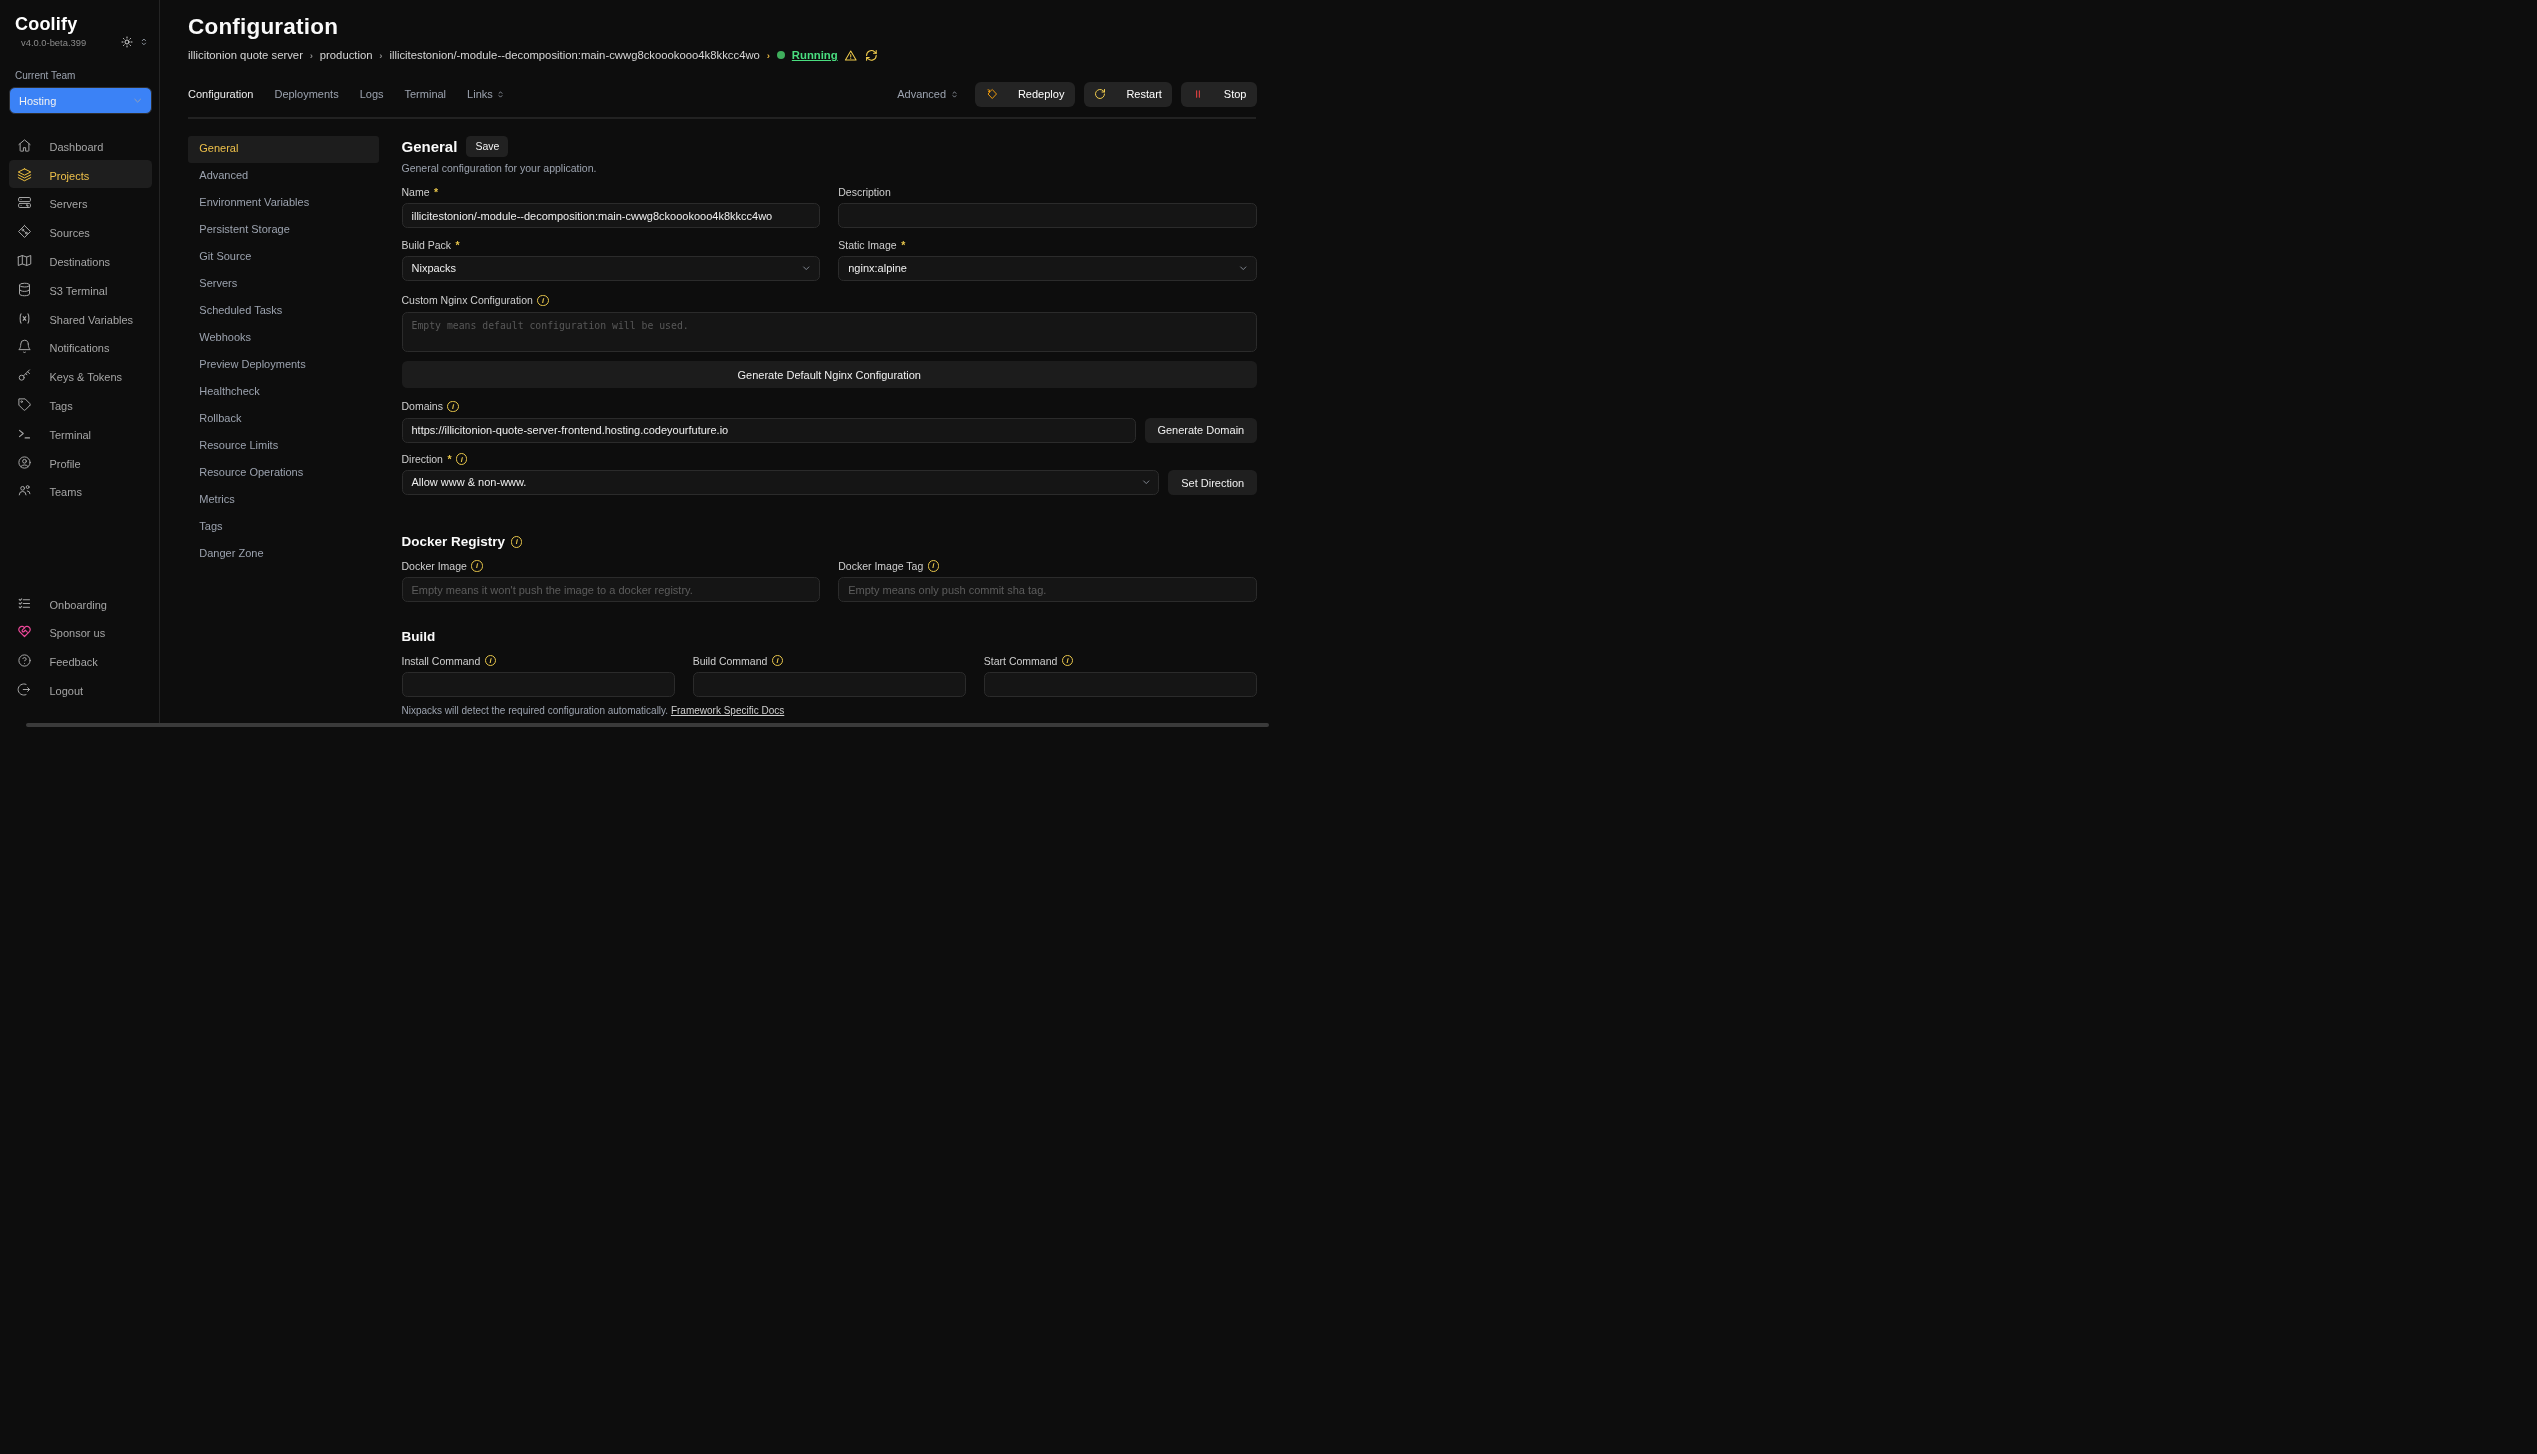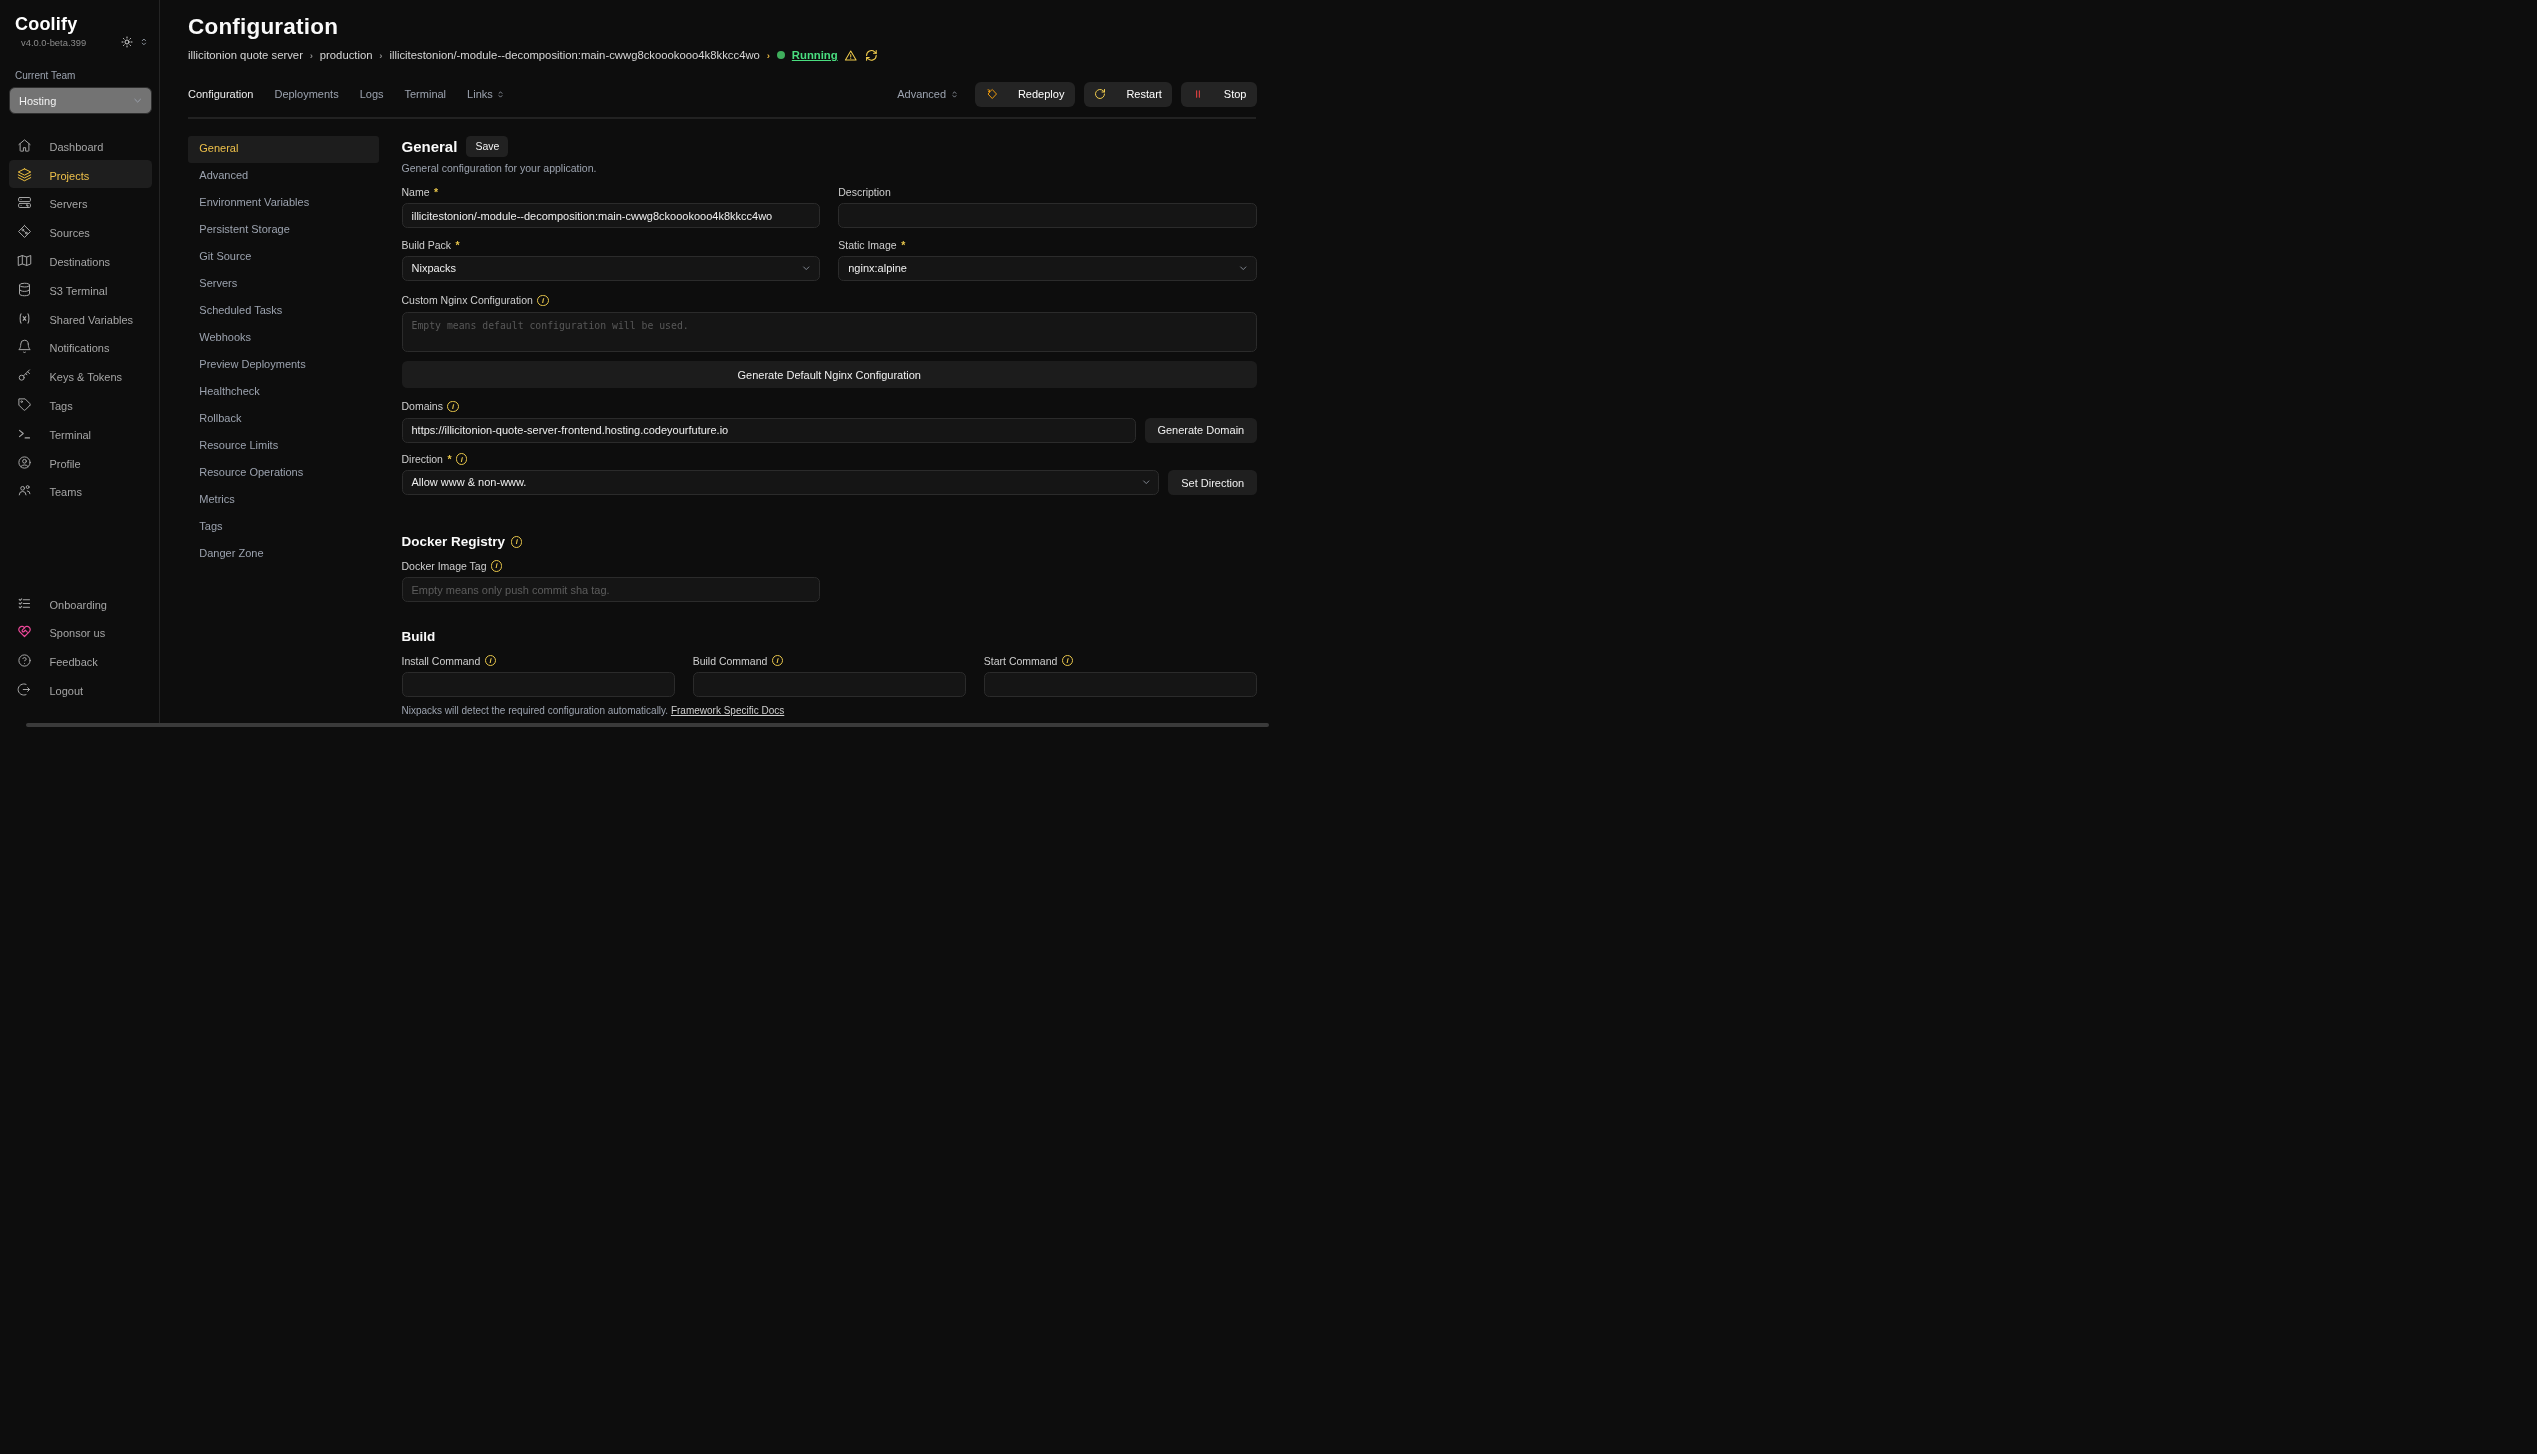--- a/index.html
+++ b/index.html
@@ -18,21 +18,21 @@
     position:absolute; left:0; top:0; bottom:0; width:160px;
     border-right:0.8px solid #242424; padding:13.5px 7.5px 10.5px 9px;
     display:flex; flex-direction:column; background:#0d0d0d; z-index:5;
   }
   .logo-row { display:flex; align-items:flex-end; justify-content:space-between; padding:0 3px 0 6px; }
   .logo { font-size:18px; font-weight:800; color:#fff; letter-spacing:0.2px; }
   .logo-icons { display:flex; align-items:center; gap:6px; margin-top:4.5px; color:#e5e5e5; }
   .version { font-size:9.4px; color:#8b8b8b; padding-left:6px; margin-top:2.3px; }
   .team-label { font-size:10px; color:#9ca3af; margin:22.5px 0 6px; padding-left:6px; }
   .team-select {
-    height:27px; background:#737373; border:0.8px solid #2e2e2e; border-radius:6px;
+    height:27px; background:#3b82f6; border:0.8px solid #2e2e2e; border-radius:6px;
     display:flex; align-items:center; justify-content:space-between;
     padding:0 7.5px 0 9px; color:#f2f2f2; font-size:11px; cursor:pointer;
   }
   .nav { margin-top:16.5px; display:flex; flex-direction:column; gap:0.8px; }
   .nav-item {
     display:flex; align-items:flex-end; gap:18px; padding:6px 7.5px;
     border-radius:4.5px; color:#a6a6a6; font-size:11px; cursor:pointer; height:28px;
   }
   .nav-item.active { background:#1e1e1e; color:#eec04a; }
   .nav-item.active .ico { color:#f0c140; }
@@ -468,20 +468,27 @@
         </div>
       </div>
 
       <div class="sec-head mt52" style="gap:6px">
         <span class="h2-sm">Docker Registry</span>
         <span class="info"></span>
       </div>
       <div class="grid2 mt14">
         <div>
           <div class="lbl">
+              <span>Docker Image</span>
+              <span class="info"></span>
+            </div>
+          <input class="inp" type="text" placeholder="Empty means it won't push the image to a docker registry." style="">
+        </div>
+        <div>
+          <div class="lbl">
               <span>Docker Image Tag</span>
               <span class="info"></span>
             </div>
           <input class="inp" type="text" placeholder="Empty means only push commit sha tag." style="">
         </div>
       </div>
 
       <div class="sec-head mt36">
         <span class="h2-sm">Build</span>
       </div>

